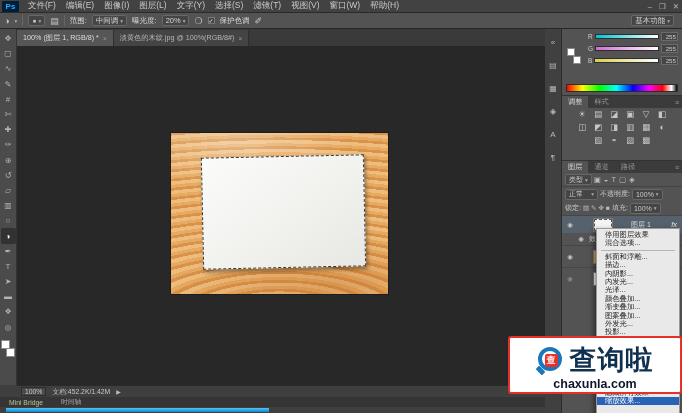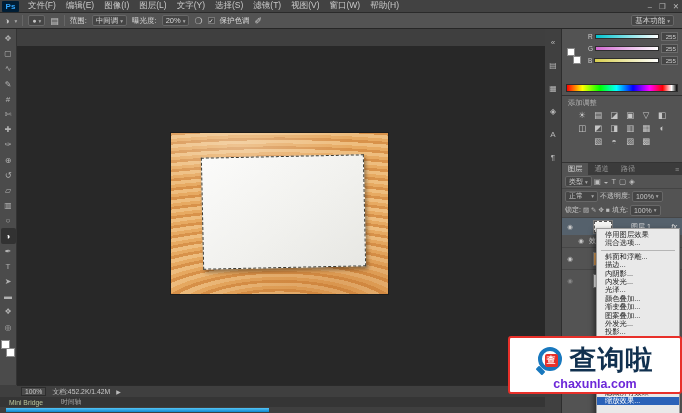--- a/index.html
+++ b/index.html
@@ -132,21 +132,21 @@
   .wm-top{display:flex;align-items:center;gap:5px;}
   .wm-logo{position:relative;width:28px;height:28px;}
   .wm-ring{position:absolute;left:1px;top:1px;width:24px;height:24px;border:4px solid #1878be;
            border-radius:50%;background:#fff;}
   .wm-glass{position:absolute;left:8px;top:8px;width:13px;height:13px;background:#e8302a;
             border-radius:2px;color:#fff;font-size:9px;font-weight:bold;display:flex;
             align-items:center;justify-content:center;}
   .wm-handle{position:absolute;left:-1px;bottom:1px;width:9px;height:5px;background:#1878be;
              transform:rotate(45deg);border-radius:1px;}
   .wm-title{font-size:27px;font-weight:bold;color:#10304f;letter-spacing:1px;}
-  .wm-domain{font-size:12.5px;font-weight:bold;color:#6d28d9;line-height:10px;}
+  .wm-domain{font-size:12.5px;font-weight:bold;color:#0f172a;line-height:10px;}
 </style>
 </head>
 <body>
 
 <div class="screen">
 
   <div class="menubar">
     <div class="ps-logo">Ps</div>
     <div style="display:flex">
 
@@ -222,20 +222,30 @@
         <div class="tool">▬</div>
         <div class="tool">❖</div>
         <div class="tool">◎</div>
       </div>
     <div class="swatches">
       <span class="sw fg"></span>
       <span class="sw bg"></span>
     </div>
   </div>
 
+  <div class="tabbar">
+    <div class="doc-tab active">
+      <span>100% (图层 1, RGB/8) *</span>
+      <span class="tab-close">×</span>
+    </div>
+    <div class="doc-tab">
+      <span>淡黄色的木纹.jpg @ 100%(RGB/8#)</span>
+      <span class="tab-close">×</span>
+    </div>
+  </div>
 
   <div class="canvas">
     <div class="wood">
       <div class="paper"></div>
     </div>
   </div>
 
   <div class="iconstrip">
 
   <div class="strip-icon">«</div>
@@ -265,21 +275,25 @@
       </div>
       <div class="crow">
         <span>B</span>
         <span class="track b"></span>
         <span class="cval">255</span>
       </div>
       <div class="spectrum"></div>
     </div>
 
     <div class="panel-adj">
-      <div class="adj-title">添加调整</div>
+      <div class="phead">
+        <span class="ptab active">调整</span>
+        <span class="ptab">样式</span>
+        <span class="phead-menu">≡</span>
+      </div>
       <div class="adj-grid">
 
       <span class="adj-icon">☀</span>
           <span class="adj-icon">▤</span>
           <span class="adj-icon">◪</span>
           <span class="adj-icon">▣</span>
           <span class="adj-icon">▽</span>
           <span class="adj-icon">◧</span>
           <span class="adj-icon">◫</span>
           <span class="adj-icon">◩</span>

